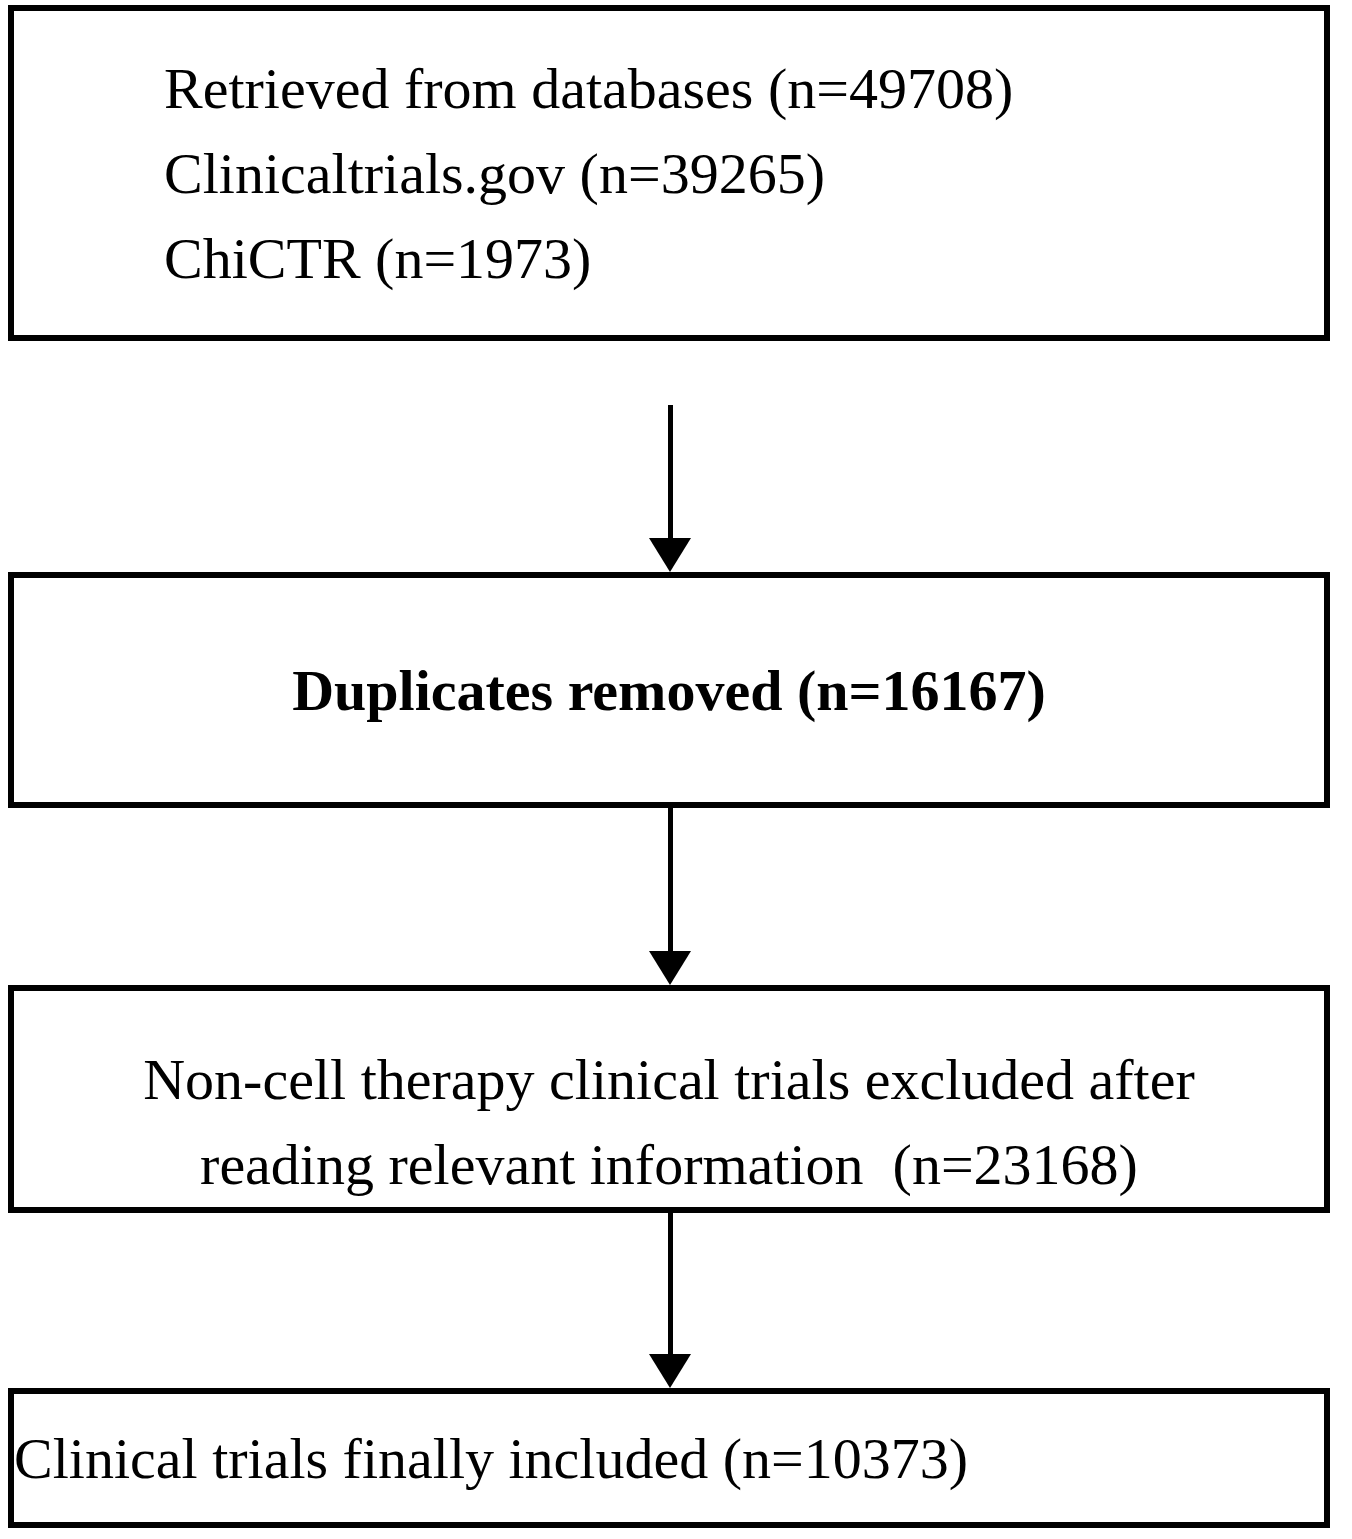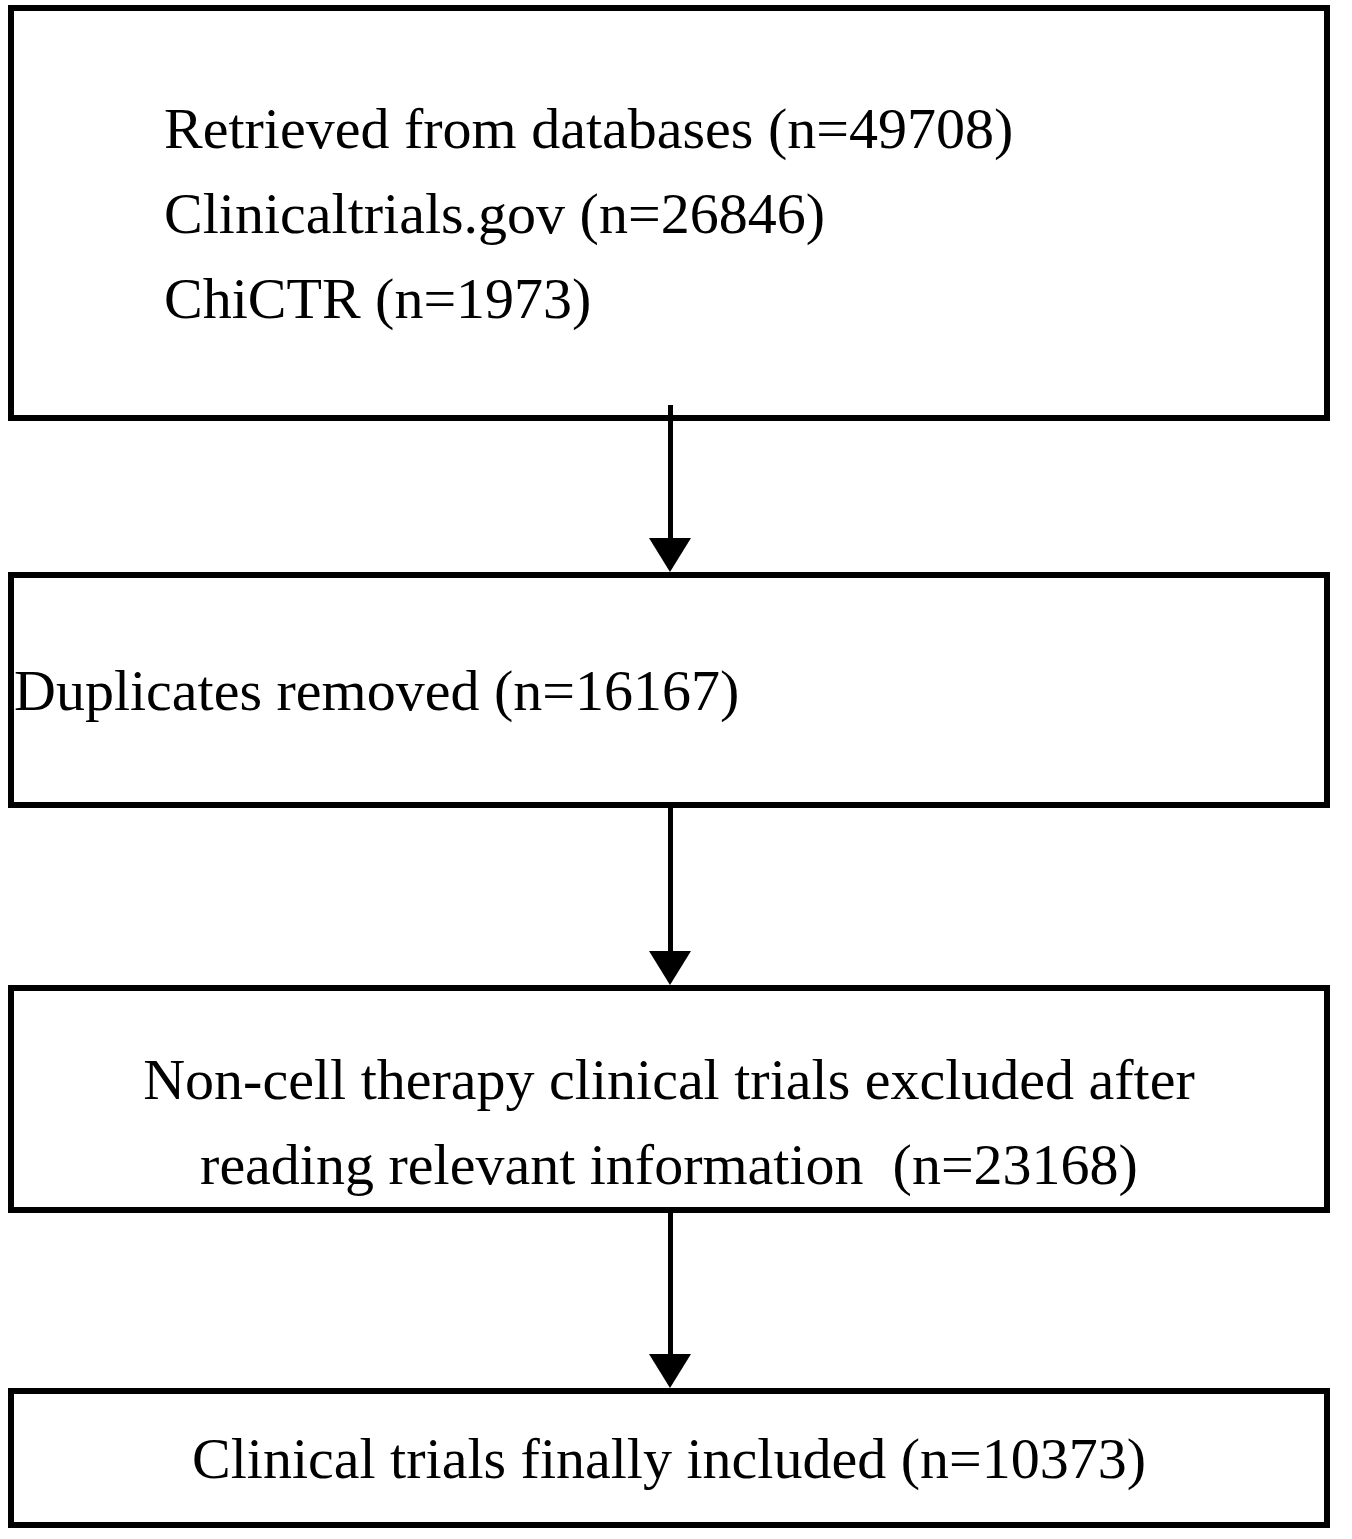--- a/index.html
+++ b/index.html
@@ -31,38 +31,40 @@
     display: flex;
     flex-direction: column;
     justify-content: center;
     color: var(--text, #000000);
     font-size: 58px;
     line-height: 85px;
     white-space: nowrap;
   }
   .box-retrieved {
     top: 5px;
-    height: 416px;
+    height: 336px;
     align-items: flex-start;
     padding-left: 150px;
   }
   .box-duplicates {
     top: 572px;
     height: 236px;
+    align-items: center;
+    font-weight: bold;
   }
   .box-excluded {
     top: 985px;
     height: 228px;
     align-items: center;
     justify-content: flex-end;
   }
   .box-included {
     top: 1388px;
     height: 140px;
-    align-items: center;
+    align-items: flex-start;
   }
   .arrow {
     position: absolute;
     left: 649px;
     width: 42px;
     display: flex;
     flex-direction: column;
     align-items: center;
   }
   .arrow .shaft {
@@ -81,21 +83,21 @@
   .arrow-2 { top: 808px; height: 177px; }
   .arrow-3 { top: 1213px; height: 175px; }
 </style>
 </head>
 <body>
 
 <div class="canvas">
 
   <div class="box box-retrieved">
     <div>Retrieved from databases (n=49708)</div>
-    <div>Clinicaltrials.gov (n=26846)</div>
+    <div>Clinicaltrials.gov (n=39265)</div>
     <div>ChiCTR (n=1973)</div>
   </div>
 
   <div class="arrow arrow-1">
     <div class="shaft"></div>
     <div class="head"></div>
   </div>
 
   <div class="box box-duplicates">
     <div>Duplicates removed (n=16167)</div>

